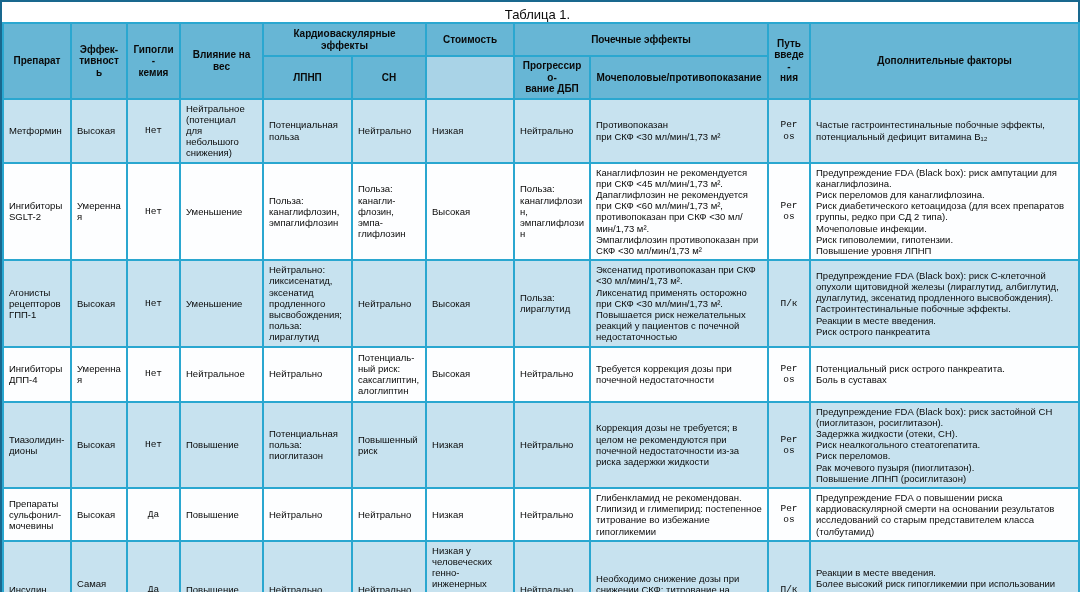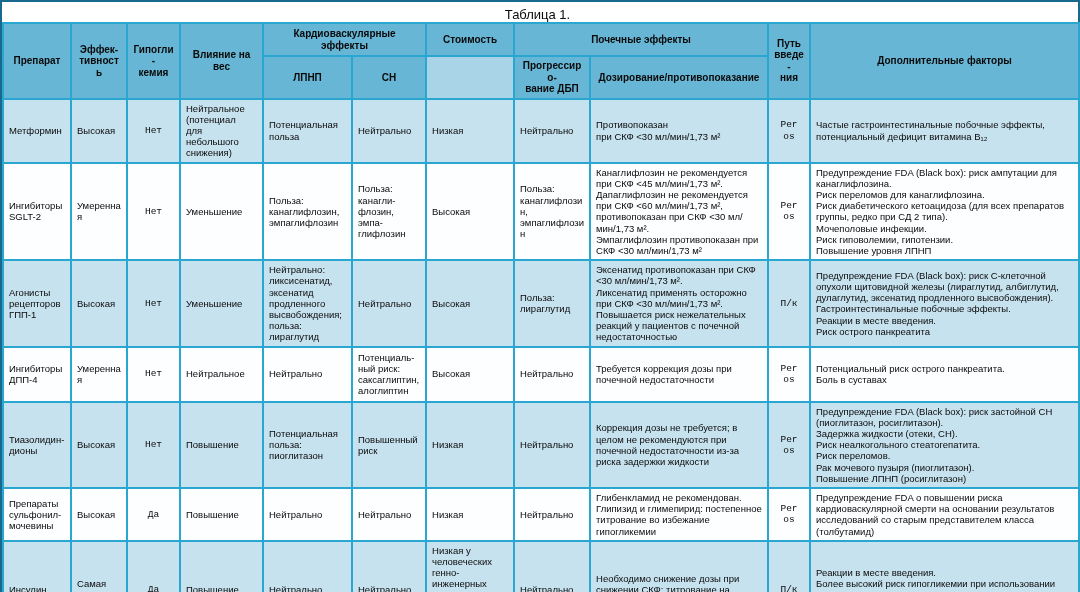--- a/index.html
+++ b/index.html
@@ -66,21 +66,21 @@
 введе-
 ния</th>
         <th rowspan="2">Дополнительные факторы</th>
       </tr>
       <tr>
         <th>ЛПНП</th>
         <th>СН</th>
         <th class="subempty"></th>
         <th>Прогрессиро-
 вание ДБП</th>
-        <th>Дозирование/противопоказание</th>
+        <th>Мочеполовые/противопоказание</th>
       </tr>
     </thead>
     <tbody>
       <tr class="rb">
         <td>Метформин</td>
         <td>Высокая</td>
         <td class="ta-c">Нет</td>
         <td>Нейтральное
 (потенциал
 для небольшого

